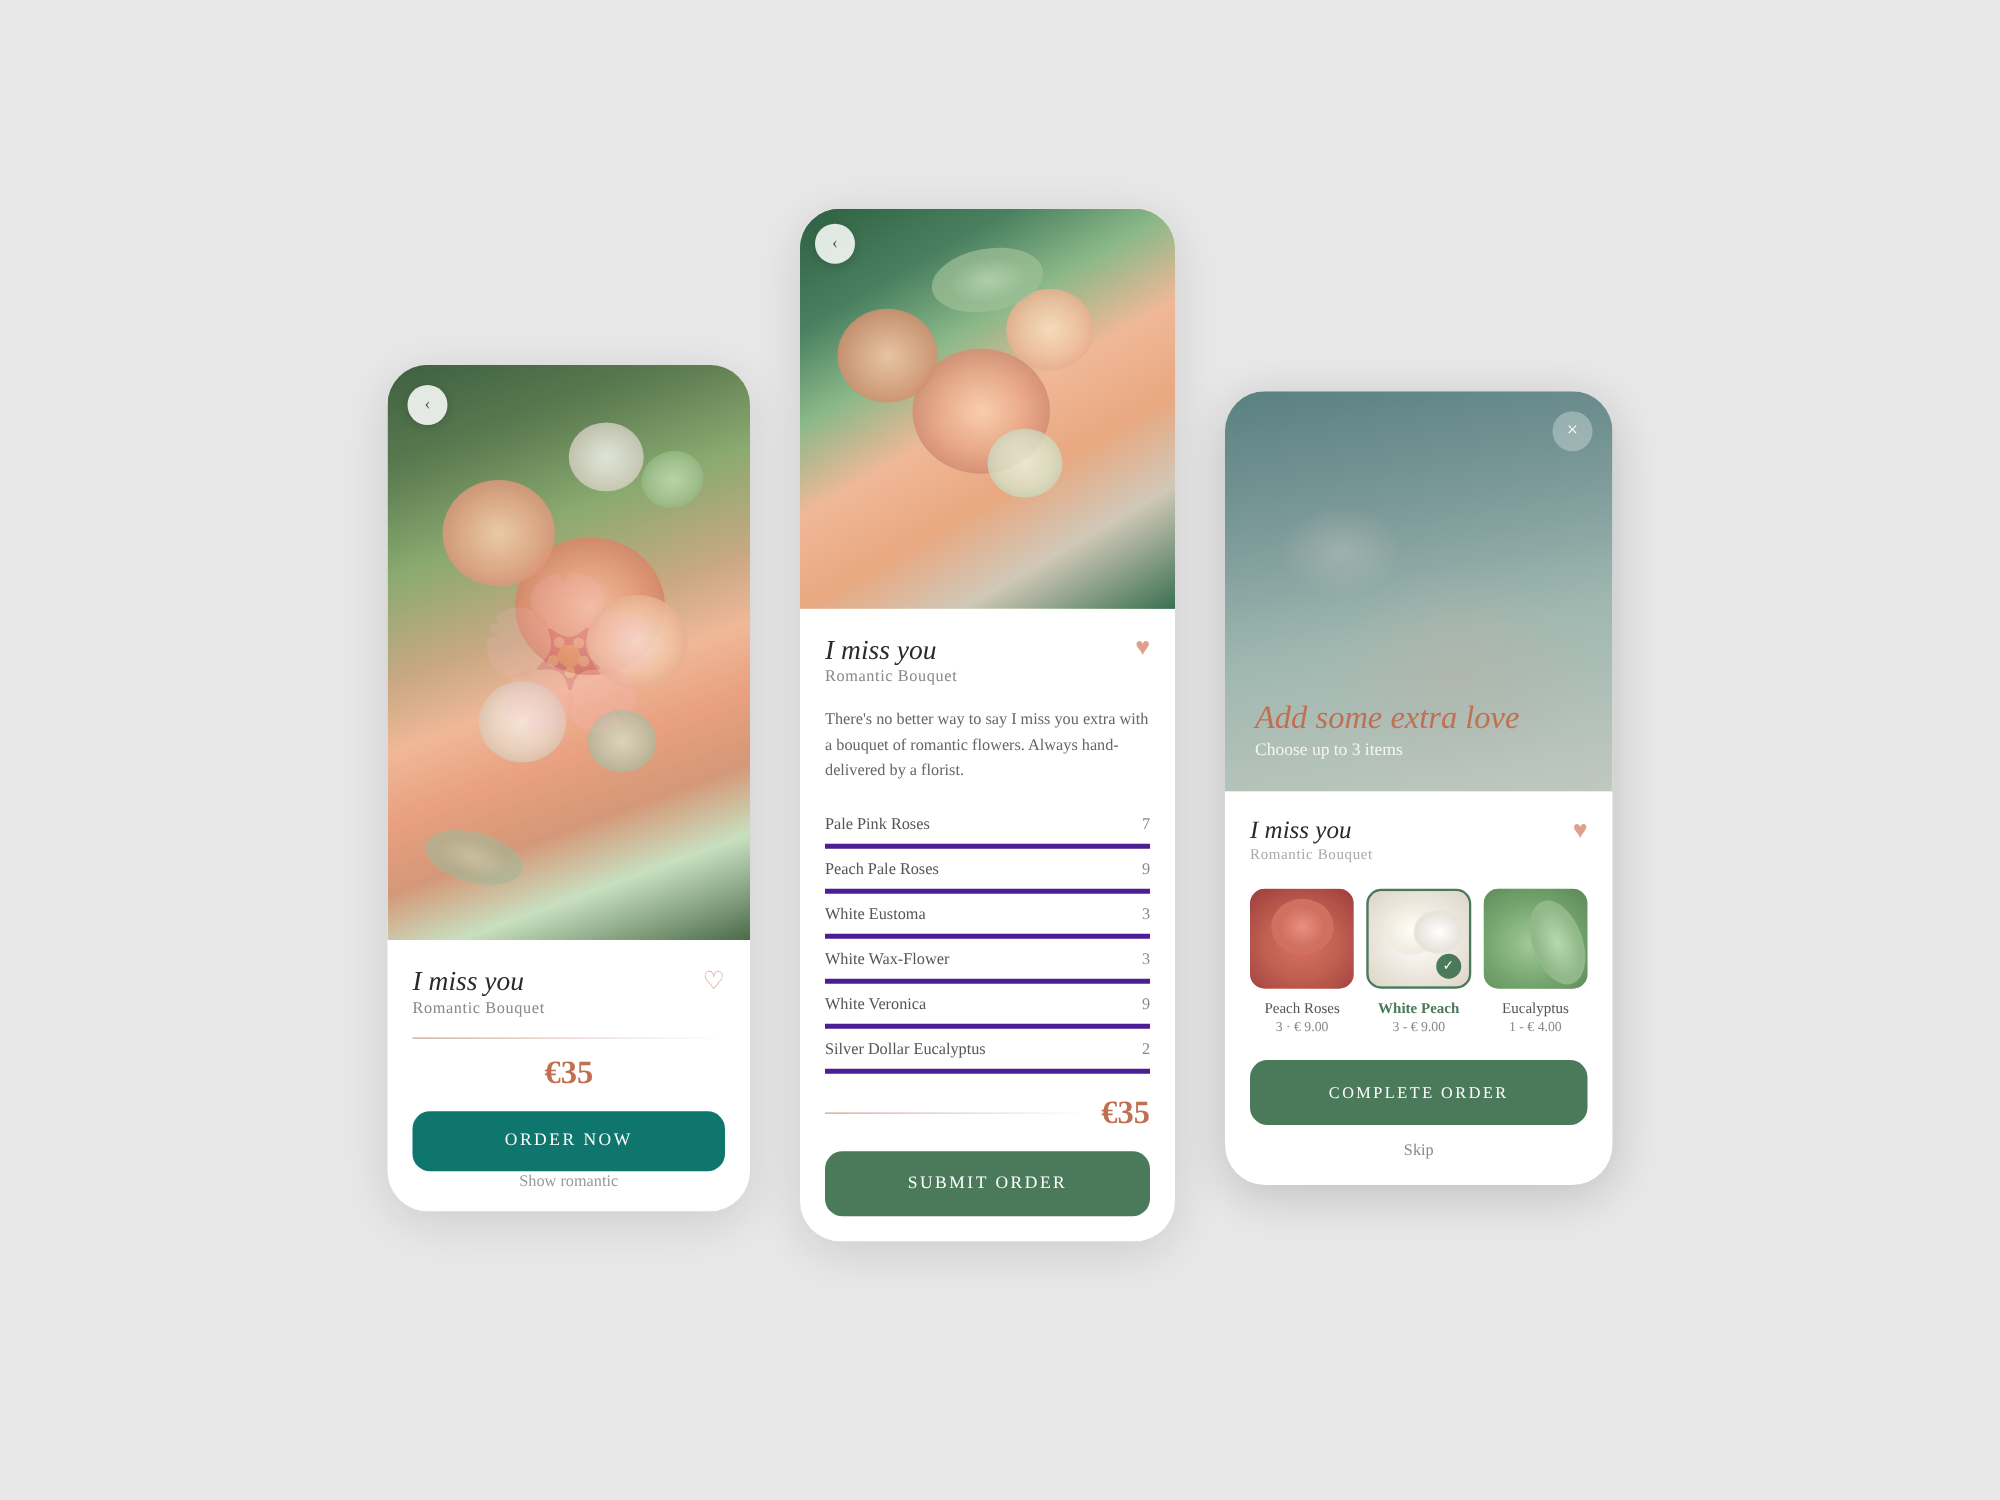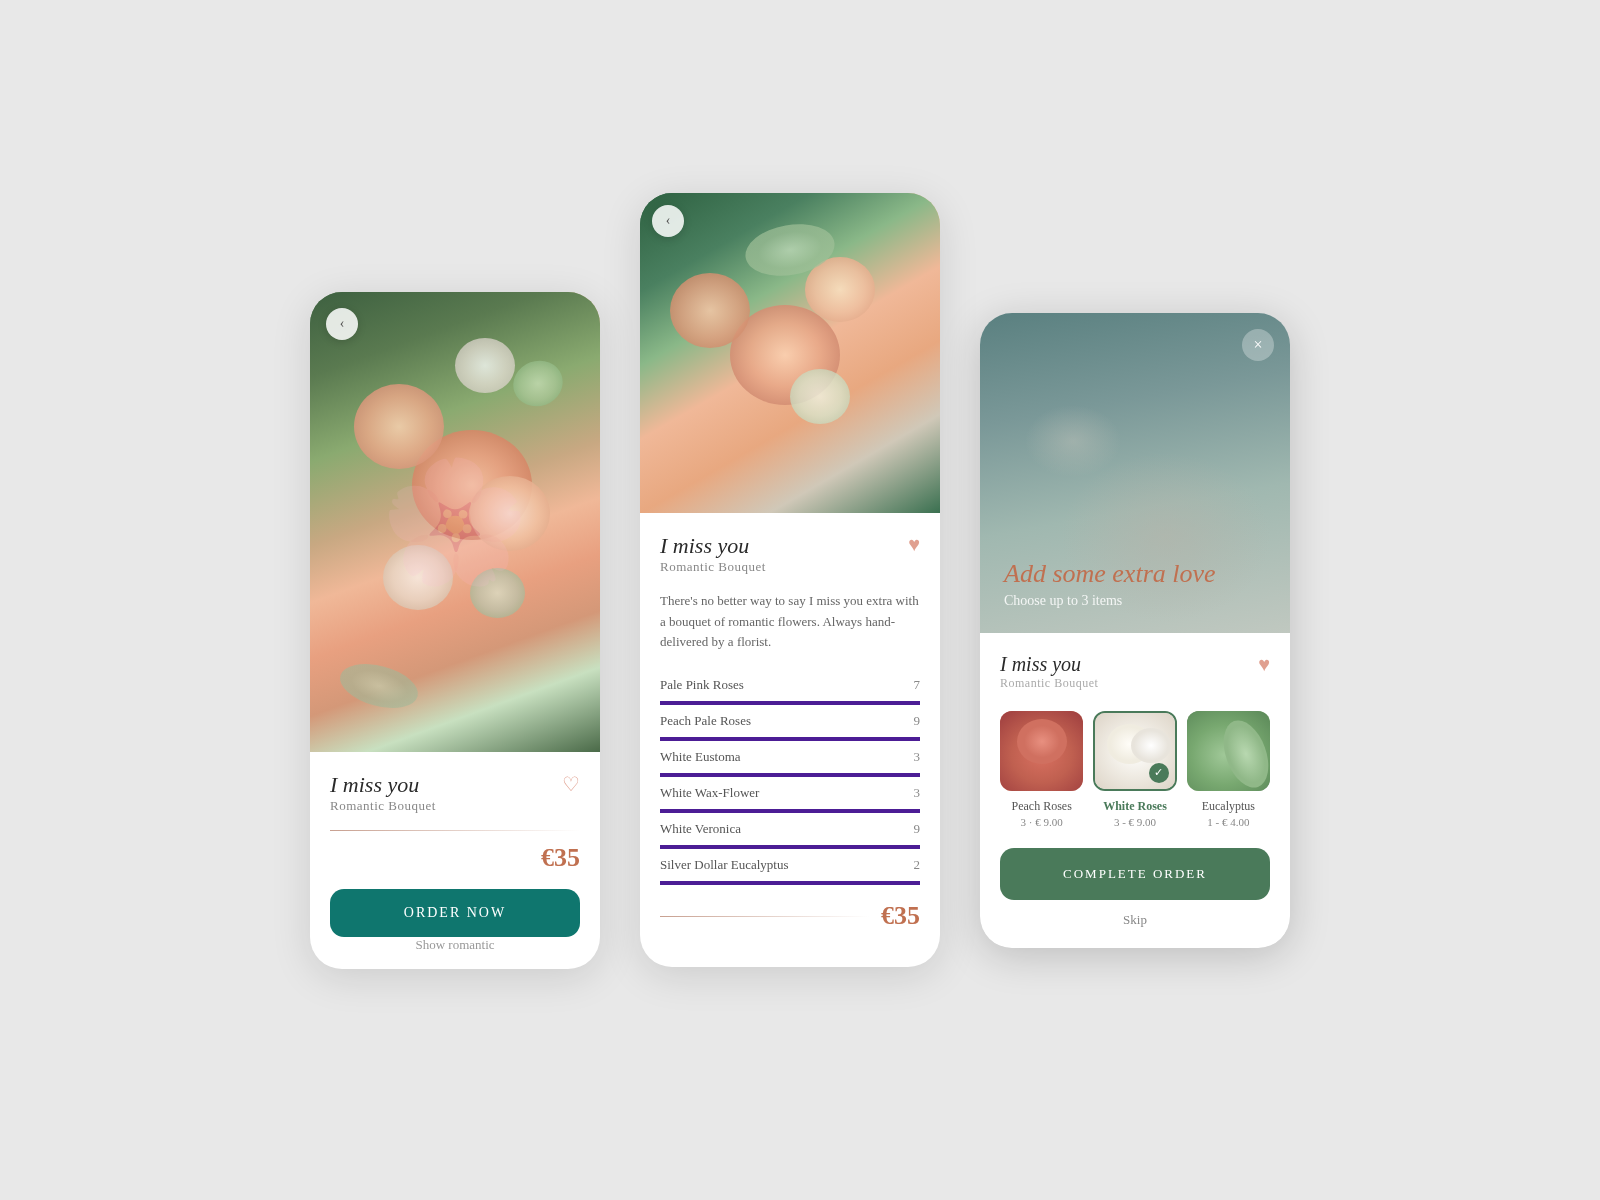--- a/index.html
+++ b/index.html
@@ -108,21 +108,21 @@
     }
     .card-divider {
       height: 1px;
       background: linear-gradient(to right, #c8a090, transparent);
       margin-bottom: 12px;
     }
     .card-price {
       font-size: 26px;
       font-weight: 700;
       color: #c07050;
-      text-align: right;
+      text-align: center;
       margin-bottom: 16px;
     }
     .order-btn {
       width: 100%;
       padding: 16px;
       background: #0f766e;
       color: white;
       border: none;
       border-radius: 14px;
       font-size: 14px;
@@ -445,20 +445,21 @@
         </li>
         <li class="ingredient-item">
           <span class="ingredient-name">Silver Dollar Eucalyptus</span>
           <span class="ingredient-qty">2</span>
         </li>
       </ul>
       <div class="divider-price-row">
         <div class="divider-line"></div>
         <div class="card-price" style="margin-left:12px;margin-bottom:0;">€35</div>
       </div>
+      <button class="submit-btn">SUBMIT ORDER</button>
     </div>
   </div>
 
   <div class="card-3">
     <div class="card-3-header">
       <div class="close-btn">×</div>
       <div class="header-text">
         <div class="add-love-title">
           <span>Add some</span>
           <span style="color:#c07050;font-style:italic;">extra love</span>
@@ -486,21 +487,21 @@
           <div class="extra-price">3 · € 9.00</div>
         </div>
 
         <div class="extra-item">
           <div class="extra-img extra-img-white">
             <div style="position:absolute;inset:0;background:radial-gradient(ellipse 65px 60px at 50% 50%,#ffffff 0%,#f0ece4 40%,#e0d8cc 80%);"></div>
             <div style="position:absolute;top:15%;left:15%;width:45px;height:40px;background:radial-gradient(ellipse,#fffdf8 0%,#f0ece0 60%);border-radius:50%;"></div>
             <div style="position:absolute;top:20%;left:45%;width:40px;height:35px;background:radial-gradient(ellipse,#ffffff 0%,#e8e4dc 60%);border-radius:50%;"></div>
             <div class="extra-check">✓</div>
           </div>
-          <div class="extra-label">White Roses</div>
+          <div class="extra-label">White Peach</div>
           <div class="extra-price">3 - € 9.00</div>
         </div>
 
         <div class="extra-item">
           <div class="extra-img extra-img-eucalyptus">
             <div style="position:absolute;inset:0;background:radial-gradient(ellipse 65px 60px at 45% 55%,#a0c898 0%,#78a870 50%,#5a8858 100%);"></div>
             <div style="position:absolute;top:10%;right:5%;width:40px;height:70px;background:radial-gradient(ellipse,#b8d8b0 0%,#90b888 60%);border-radius:50%;transform:rotate(-20deg);"></div>
           </div>
           <div class="extra-label-normal">Eucalyptus</div>
           <div class="extra-price">1 - € 4.00</div>

